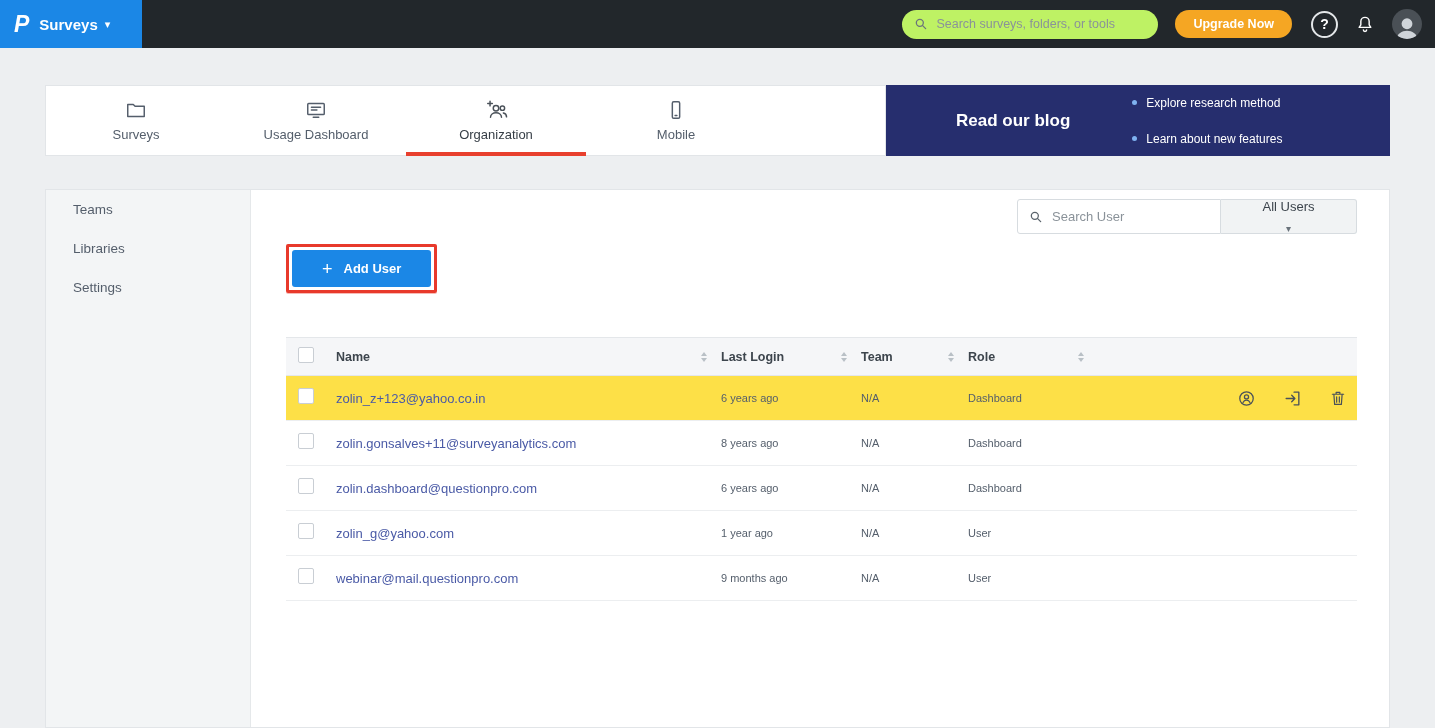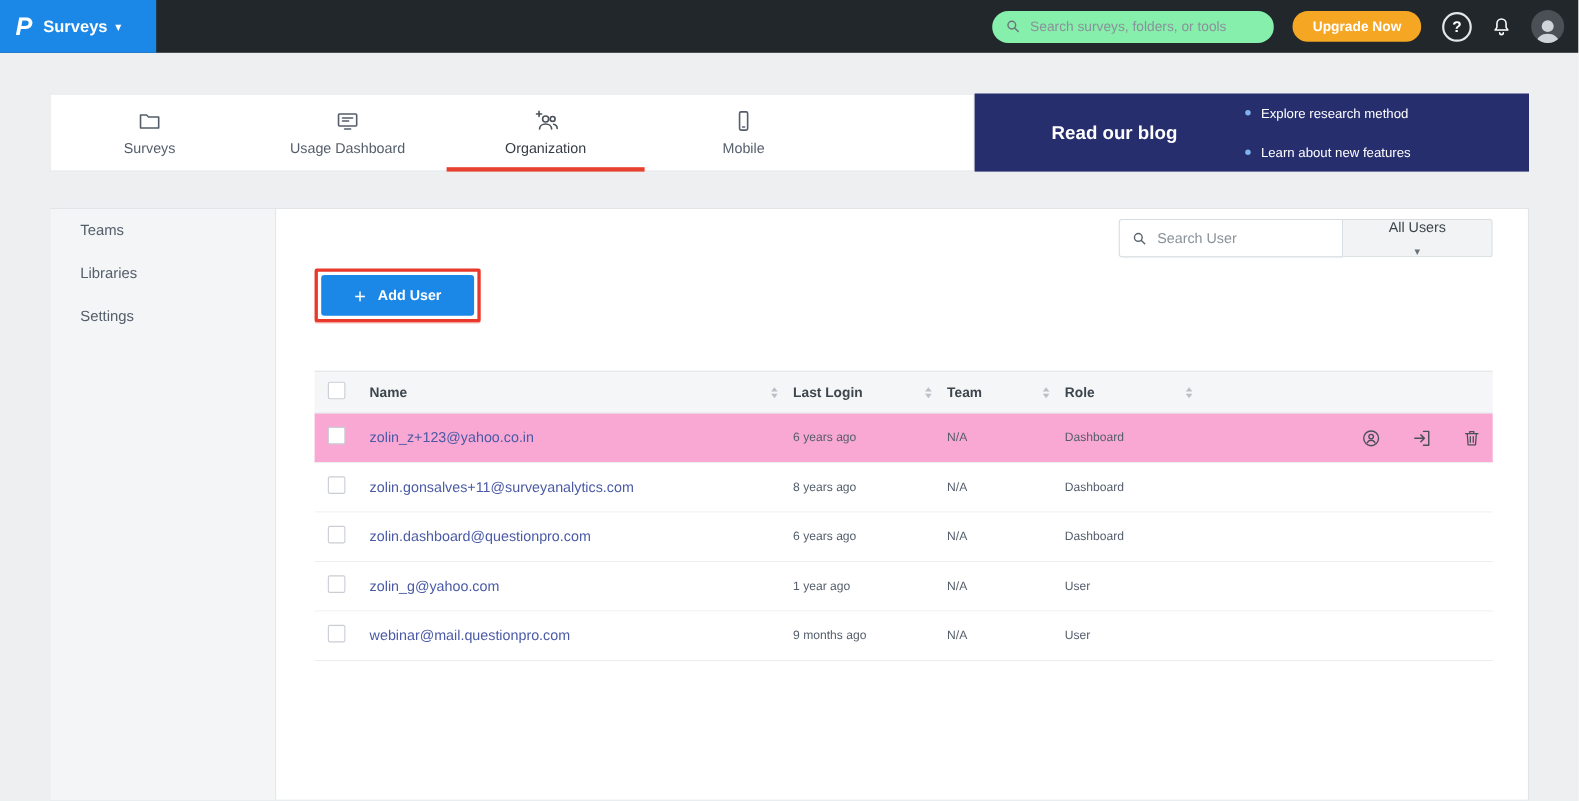--- a/index.html
+++ b/index.html
@@ -8,21 +8,21 @@
   a { text-decoration:none; }
 
   
   .topbar { height:48px; background:#22272b; display:flex; align-items:center; }
   .logo-block { height:48px; background:#1b87e6; display:flex; align-items:center;
     padding:0 16px 0 0; min-width:142px; cursor:pointer; }
   .logo-p { color:#fff; font-size:23px; font-weight:bold; margin:0 10px 0 14px; font-style:italic; }
   .product-name { color:#fff; font-size:15px; font-weight:600; }
   .logo-caret { color:#fff; font-size:11px; margin-left:7px; }
   .topbar-spacer { flex:1; }
-  .top-search { width:256px; height:29px; background:#86efac; border-radius:15px;
+  .top-search { width:256px; height:29px; background:#bef264; border-radius:15px;
     display:flex; align-items:center; padding:0 12px; gap:8px; }
   .top-search input { border:none; outline:none; background:transparent; flex:1;
     font-size:12.5px; color:#3c444c; font-family:inherit; }
   .top-search input::placeholder { color:#8a9299; }
   .upgrade-btn { margin-left:17px; height:28px; padding:0 18px; border:none; cursor:pointer;
     border-radius:14px; background:#f5a623; color:#fff; font-size:12.5px; font-weight:bold;
     font-family:inherit; }
   .help-circle { margin-left:19px; width:27px; height:27px; border-radius:50%;
     border:2px solid #e4e7e9; color:#fff; display:flex; align-items:center; justify-content:center;
     font-size:14px; font-weight:bold; cursor:pointer; }
@@ -80,21 +80,21 @@
   .trow, .thead { display:grid; grid-template-columns:50px 385px 140px 107px 130px 1fr;
     align-items:center; }
   .thead { height:39px; background:#f5f6f8; border-top:1px solid #e4e7ea;
     border-bottom:1px solid #e4e7ea; font-size:12.5px; font-weight:bold; color:#3d454d; }
   .hcell { display:flex; align-items:center; justify-content:space-between; padding-right:14px; }
   .sort { display:flex; flex-direction:column; cursor:pointer; }
   .tri { width:0; height:0; border-left:3.5px solid transparent; border-right:3.5px solid transparent; }
   .tri.up { border-bottom:4px solid #b9c0c6; margin-bottom:2px; }
   .tri.down { border-top:4px solid #b9c0c6; }
   .trow { height:45px; border-bottom:1px solid #eceef0; background:#fff; }
-  .trow.hover { background:#f9a8d4; }
+  .trow.hover { background:#fde047; }
   .cb-cell { padding-left:12px; }
   .checkbox { display:inline-block; width:16px; height:16px; border:1px solid #c9ced4;
     border-radius:2px; background:#fff; cursor:pointer; }
   .name-link { color:#4a5aa6; font-size:13px; cursor:pointer; }
   .cell.muted { color:#545e6b; font-size:11px; }
   .actions { display:flex; justify-content:flex-end; gap:27px; padding-right:10px;
     visibility:hidden; }
   .trow.hover .actions { visibility:visible; }
   .action-ic { cursor:pointer; display:flex; }
 </style>

